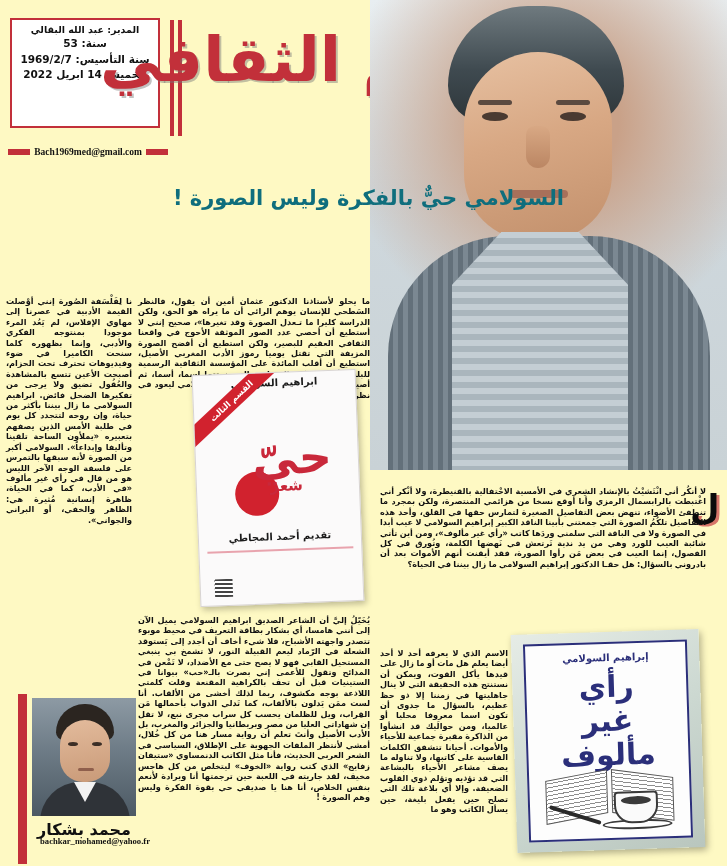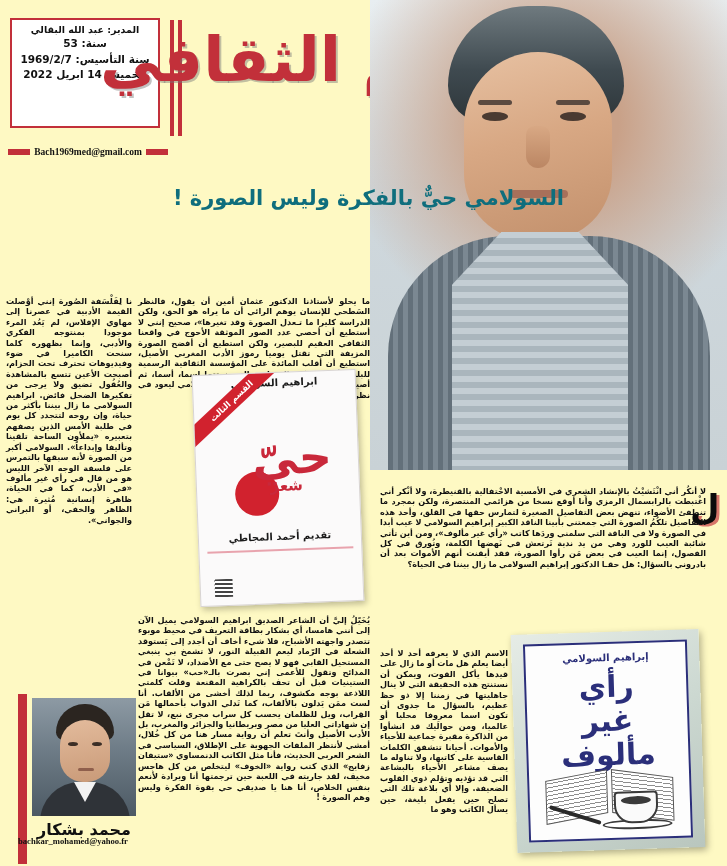--- a/index.html
+++ b/index.html
@@ -248,21 +248,21 @@
   .a-body { position:absolute; left:8px; top:84px; width:90px; height:40px;
             border-radius: 40px 40px 0 0; background:#2f3338; }
   .a-collar { position:absolute; left:42px; top:84px; width:22px; height:20px; background:#f2f2f2;
               clip-path: polygon(0 0, 100% 0, 50% 100%); }
   .author-name {
     position: absolute; top: 130px; left: 14px; width: 104px;
     text-align: center; font-size: 16px; font-weight: bold; color: #111; direction: rtl;
   }
   .author-mail {
     position: absolute; top: 146px; left: 0px; width: 132px;
-    text-align: left; font-size: 8.6px; font-weight: bold; color: #111;
+    text-align: right; font-size: 8.6px; font-weight: bold; color: #111;
     font-family: "Liberation Serif", serif; direction: ltr; white-space: nowrap;
   }
 </style>
 </head>
 <body>
 
 <div class="page">
 
   <div class="masthead">
 

